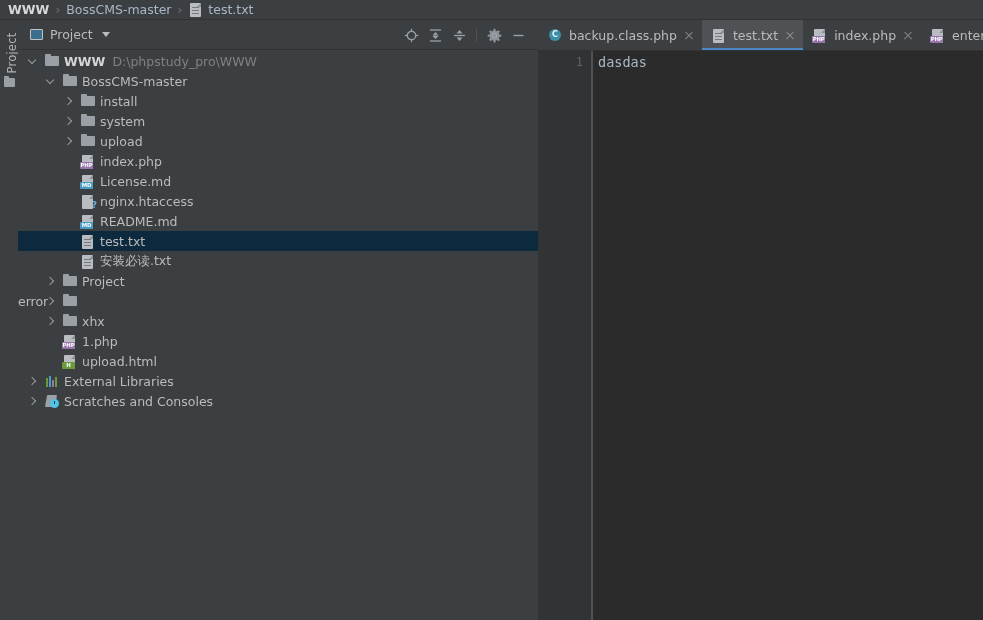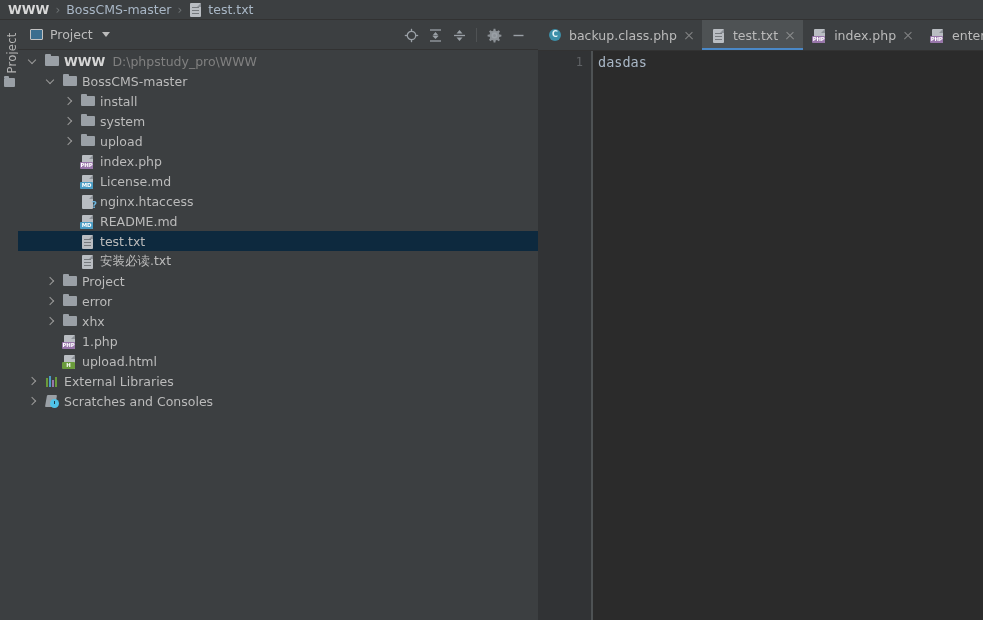--- a/index.html
+++ b/index.html
@@ -353,21 +353,21 @@
           <span class="ic" style="left:44px;top:2px">
             <span class="folder"></span>
           </span>
           <span class="label" style="margin-left:64px">Project</span>
         </div>
         <div class="row">
           <span class="chev" style="left:28px;top:6px"></span>
           <span class="ic" style="left:44px;top:2px">
             <span class="folder"></span>
           </span>
-          <span class="label" style="margin-left:64px">error</span>
+          <span class="label" style="">error</span>
         </div>
         <div class="row">
           <span class="chev" style="left:28px;top:6px"></span>
           <span class="ic" style="left:44px;top:2px">
             <span class="folder"></span>
           </span>
           <span class="label" style="margin-left:64px">xhx</span>
         </div>
         <div class="row">
           <span class="ic" style="left:44px;top:2px">

